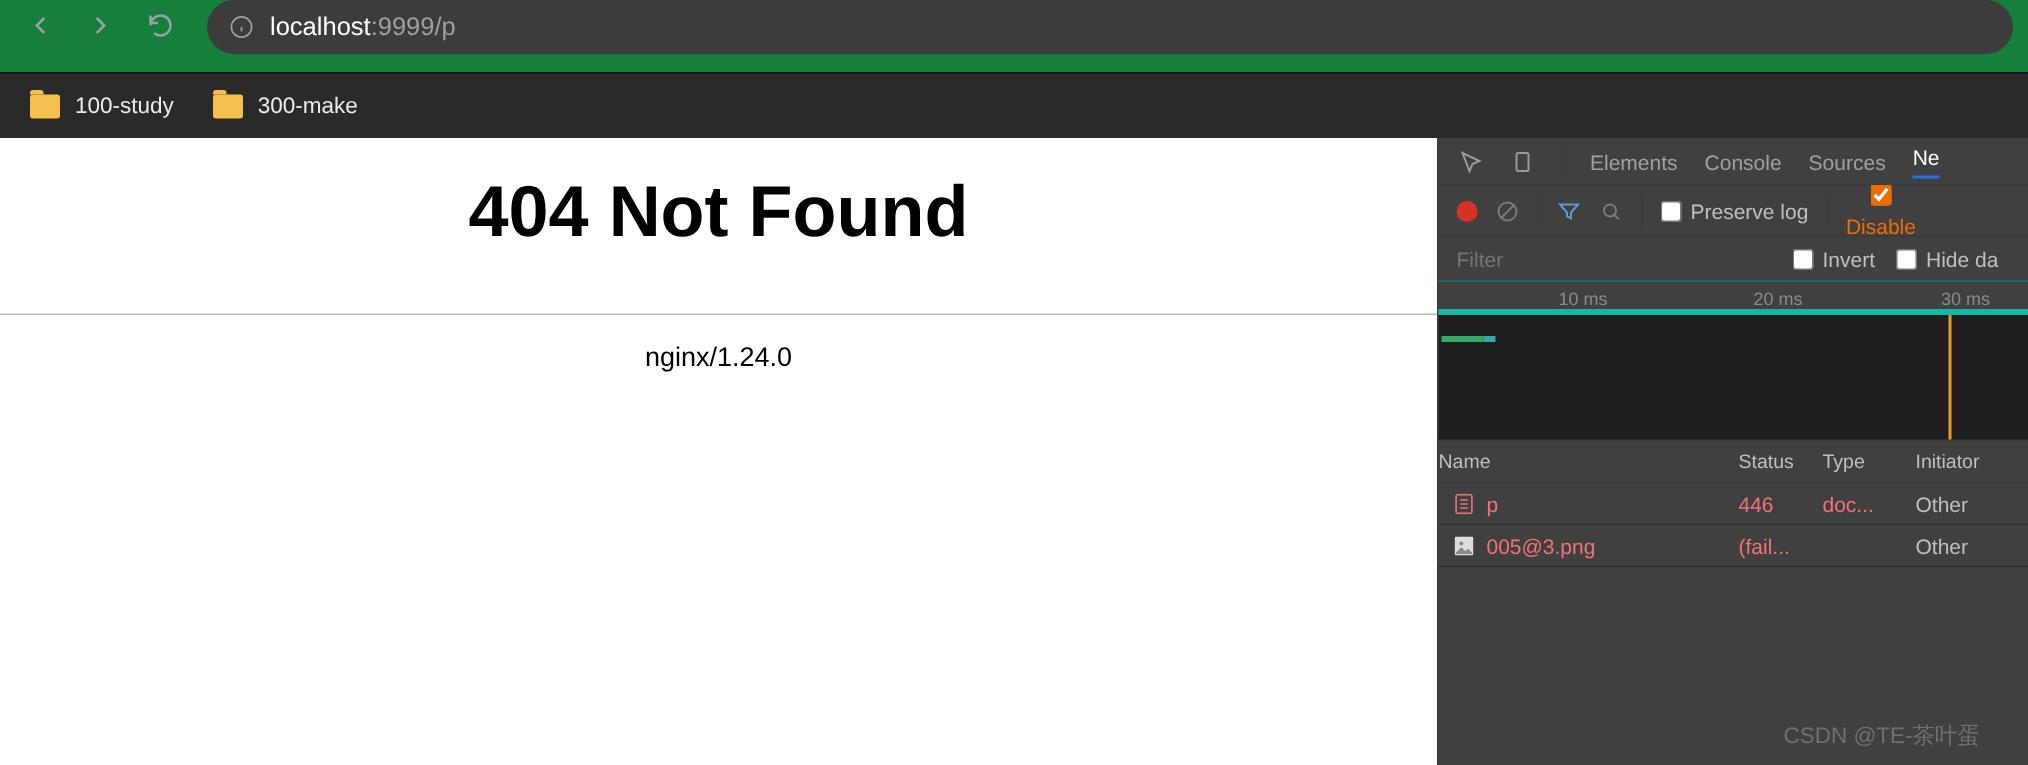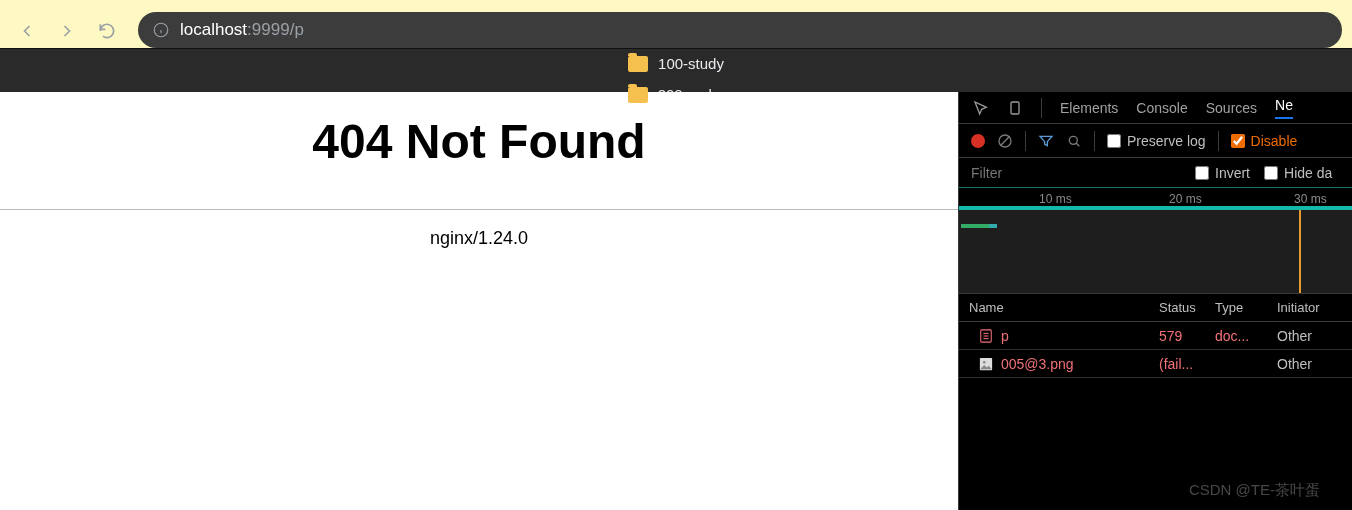--- a/index.html
+++ b/index.html
@@ -1,68 +1,68 @@
 <!DOCTYPE html>
 <html><head>
 <meta charset="utf-8">
 <style>
 * { margin: 0; padding: 0; box-sizing: border-box; font-family: -apple-system, "Segoe UI", Arial, sans-serif; }
 body { width: 1352px; height: 510px; overflow: hidden; background: #202124; position: relative; }
 
 
-.navbar { height: 48px; background: #fef9c3; display: flex; align-items: flex-end; padding: 0 10px; gap: 6px; }
+.navbar { height: 48px; background: #15803d; display: flex; align-items: flex-start; padding: 0 10px; gap: 6px; }
 .nav-btn { width: 34px; height: 34px; display: flex; align-items: center; justify-content: center; border-radius: 50%; color: #9aa0a6; cursor: pointer; }
 .nav-btn svg { width: 20px; height: 20px; stroke: currentColor; fill: none; stroke-width: 2; }
 .omnibox { flex: 1; height: 36px; background: #3c3c3c; border-radius: 18px; display: flex; align-items: center; padding: 0 14px; gap: 10px; color: #e8eaed; margin-left: 8px; }
 .omnibox svg { width: 18px; height: 18px; stroke: #9aa0a6; fill: none; stroke-width: 1.5; }
 .url-text { font-size: 17px; color: #fff; }
 .url-text .dim { color: #9aa0a6; }
 
 
-.bookmarks { height: 44px; background: #2a2a2b; display: flex; align-items: center; padding: 0 8px; gap: 2px; border-top: 1px solid #111; flex-direction: column; }
+.bookmarks { height: 44px; background: #2a2a2b; display: flex; align-items: center; padding: 0 8px; gap: 2px; border-top: 1px solid #111; }
 .bm { display: flex; align-items: center; gap: 10px; padding: 6px 12px; color: #e8eaed; font-size: 15px; border-radius: 4px; cursor: pointer; }
 .bm .folder-icon { width: 20px; height: 16px; background: #f5c04e; border-radius: 2px; position: relative; }
 .bm .folder-icon::before { content: ''; position: absolute; top: -3px; left: 0; width: 9px; height: 3px; background: #f5c04e; border-radius: 2px 2px 0 0; }
 
 
 .main-row { display: flex; height: calc(510px - 48px - 44px); }
 .page { flex: 0 0 958px; background: #fff; color: #000; text-align: center; font-family: "Times New Roman", serif; }
 .page h1 { font-size: 48px; font-weight: bold; margin: 22px 0 40px; }
 .page hr { border: none; border-top: 1px solid #bbb; }
 .page .srv { font-size: 18px; margin-top: 18px; }
 
 
-.devtools { flex: 1; background: #000000; color: #bfbfbf; font-size: 14px; display: flex; flex-direction: column; border-left: 1px solid #3a3a3a; }
+.devtools { flex: 1; background: #404040; color: #bfbfbf; font-size: 14px; display: flex; flex-direction: column; border-left: 1px solid #3a3a3a; }
 .dt-tabs { height: 32px; display: flex; align-items: center; gap: 18px; padding: 0 14px; border-bottom: 1px solid #3a3a3a; }
 .dt-tabs .ico { width: 16px; height: 16px; }
 .dt-tabs .sep { width: 1px; height: 20px; background: #3a3a3a; }
 .dt-tabs .tab { color: #a0a0a0; cursor: pointer; }
 .dt-tabs .tab.active { color: #fff; border-bottom: 2px solid #1a73e8; padding-bottom: 4px; }
 
 .dt-toolbar { height: 34px; display: flex; align-items: center; gap: 12px; padding: 0 12px; border-bottom: 1px solid #3a3a3a; }
 .record-dot { width: 14px; height: 14px; background: #d93025; border-radius: 50%; }
 .toolbar-ico { width: 16px; height: 16px; color: #7a7a7a; }
 .toolbar-sep { width: 1px; height: 20px; background: #3a3a3a; }
 .funnel { color: #5b9bd5; }
 .cb { display: flex; align-items: center; gap: 6px; font-size: 14px; }
 .cb input { width: 14px; height: 14px; accent-color: #ef6c00; }
-.cb.checked { color: #ef6c00; }
+.cb.checked { color: #ef6c00; flex-direction: column; }
 
 .dt-filter { height: 30px; display: flex; align-items: center; gap: 14px; padding: 0 12px; border-bottom: 1px solid #0f766e; }
 .filter-input { flex: 0 0 210px; background: transparent; border: none; color: #bfbfbf; font-size: 14px; outline: none; }
 .dt-filter2 { height: 30px; display: flex; align-items: center; gap: 14px; padding: 0 12px; border-bottom: 1px solid #3a3a3a; }
 
 .timeline-hdr { height: 22px; display: flex; align-items: center; padding: 0 8px; font-size: 12px; color: #8a8a8a; position: relative; border-bottom: 4px solid #14b8a6; }
 .timeline-hdr span { position: absolute; top: 4px; }
 .timeline-body { height: 84px; background: #1e1e1e; position: relative; border-bottom: 1px solid #3a3a3a; }
 .timeline-body .mark { position: absolute; top: 0; bottom: 0; width: 2px; }
 
 .net-table { flex: 1; }
 .net-head { display: flex; height: 28px; align-items: center; border-bottom: 1px solid #3a3a3a; font-size: 13px; color: #bfbfbf; }
-.col-name { flex: 0 0 200px; padding-left: 10px; }
+.col-name { flex: 0 0 200px; }
 .col-status { flex: 0 0 56px; }
 .col-type { flex: 0 0 56px; }
 .col-init { flex: 1; padding-left: 6px; }
 .net-row { display: flex; height: 28px; align-items: center; font-size: 14px; border-bottom: 1px solid #2e2e2e; }
 .net-row.err { color: #f07178; }
 .net-row .file-ico { width: 14px; height: 14px; margin: 0 8px 0 10px; flex-shrink: 0; }
 .net-row .col-name { display: flex; align-items: center; }
 .net-row .col-init { color: #bfbfbf; }
 
 .watermark { position: absolute; right: 32px; bottom: 10px; color: rgba(200,200,200,0.35); font-size: 15px; pointer-events: none; }
@@ -191,21 +191,21 @@
       <div class="net-row err">
         <div class="col-name">
           <svg class="file-ico" viewBox="0 0 16 16" stroke="#f07178" fill="none" stroke-width="1.2">
               <rect x="2" y="1" width="12" height="14" rx="1"></rect>
               <line x1="5" y1="5" x2="11" y2="5"></line>
               <line x1="5" y1="8" x2="11" y2="8"></line>
               <line x1="5" y1="11" x2="11" y2="11"></line>
             </svg>
           <span>p</span>
         </div>
-        <div class="col-status">579</div>
+        <div class="col-status">446</div>
         <div class="col-type">doc...</div>
         <div class="col-init">Other</div>
       </div>
       <div class="net-row err">
         <div class="col-name">
           <svg class="file-ico" viewBox="0 0 16 16" fill="#e0e0e0">
               <rect x="1" y="1" width="14" height="14" rx="1" fill="#ddd"></rect>
               <circle cx="6" cy="6" r="1.5" fill="#888"></circle>
               <path d="M2 13l4-4 3 3 2-2 3 3v1H2z" fill="#888"></path>
             </svg>

